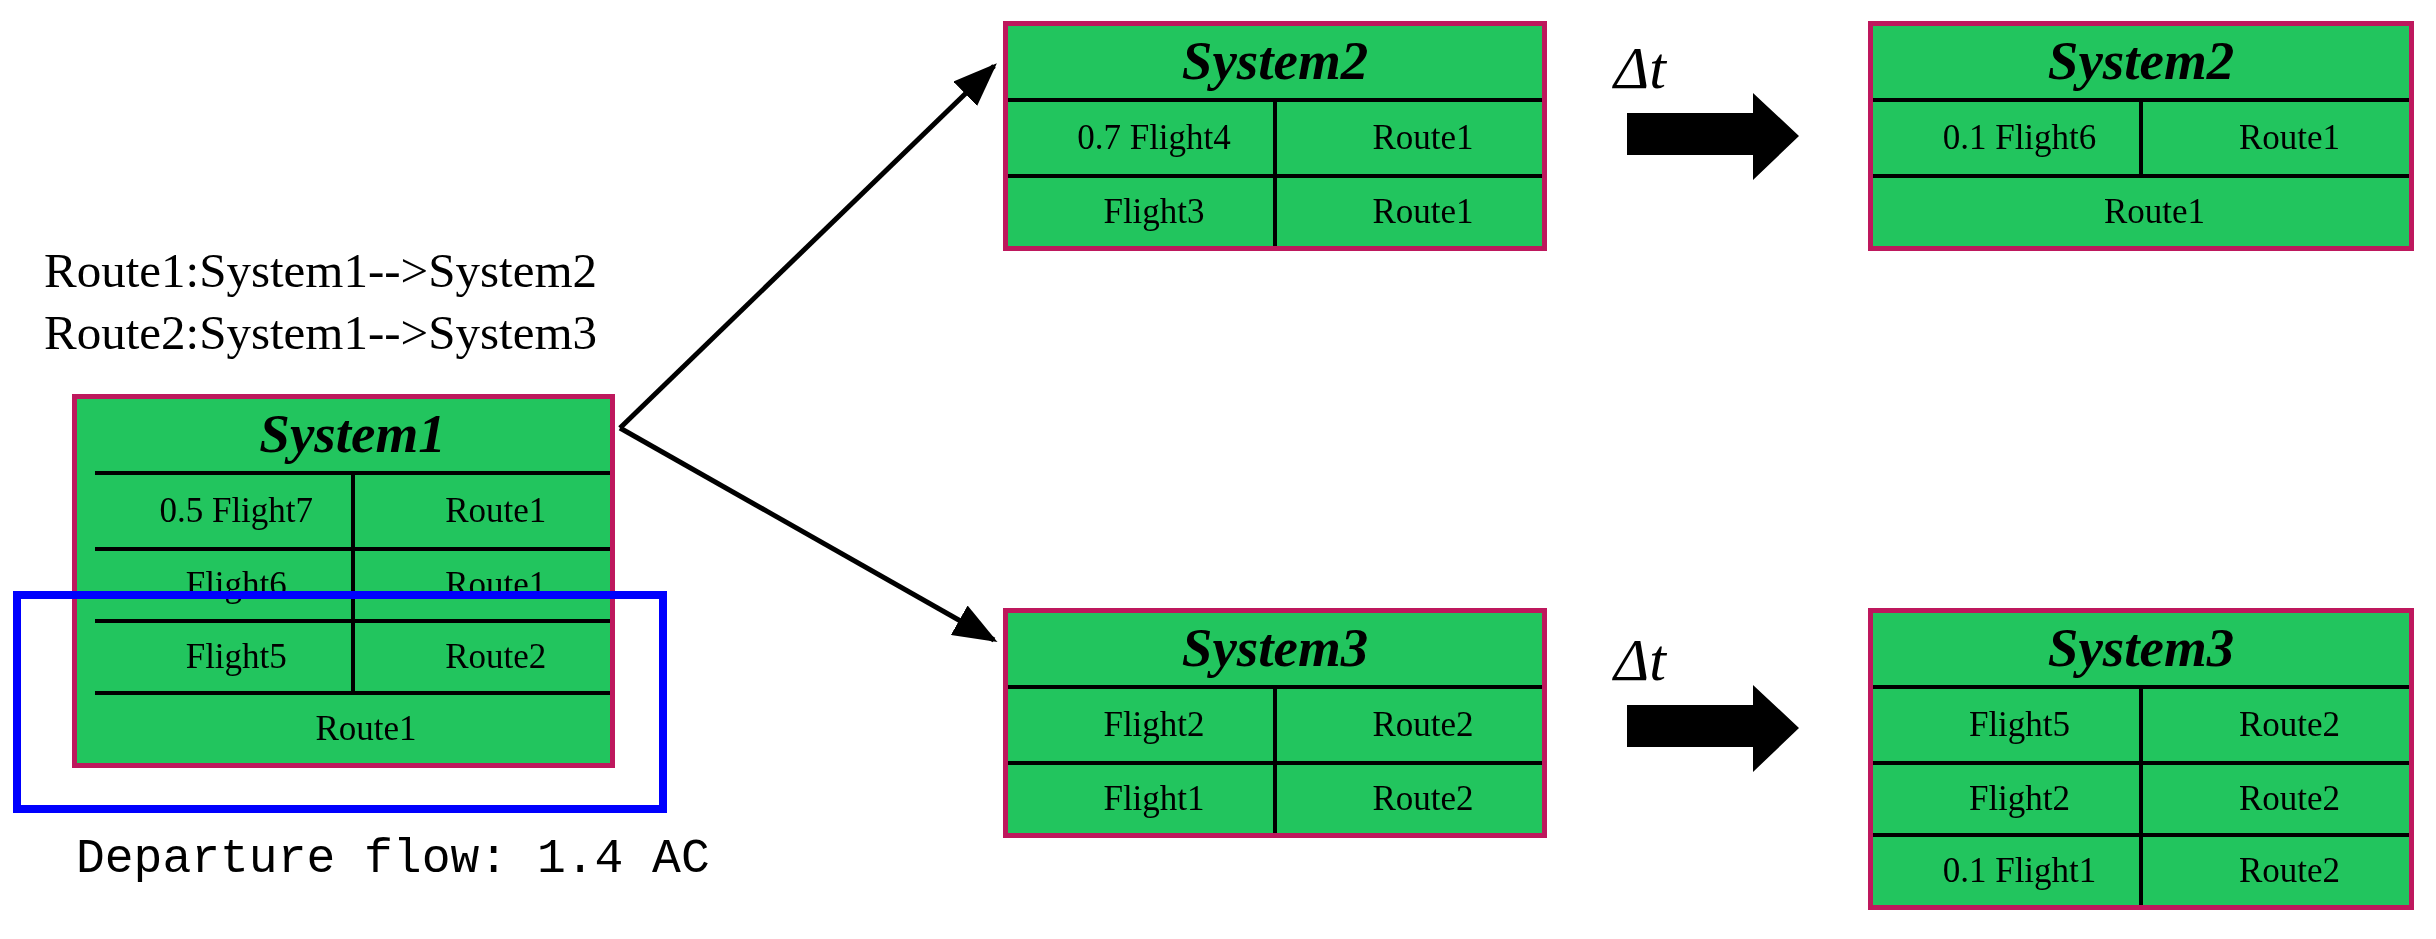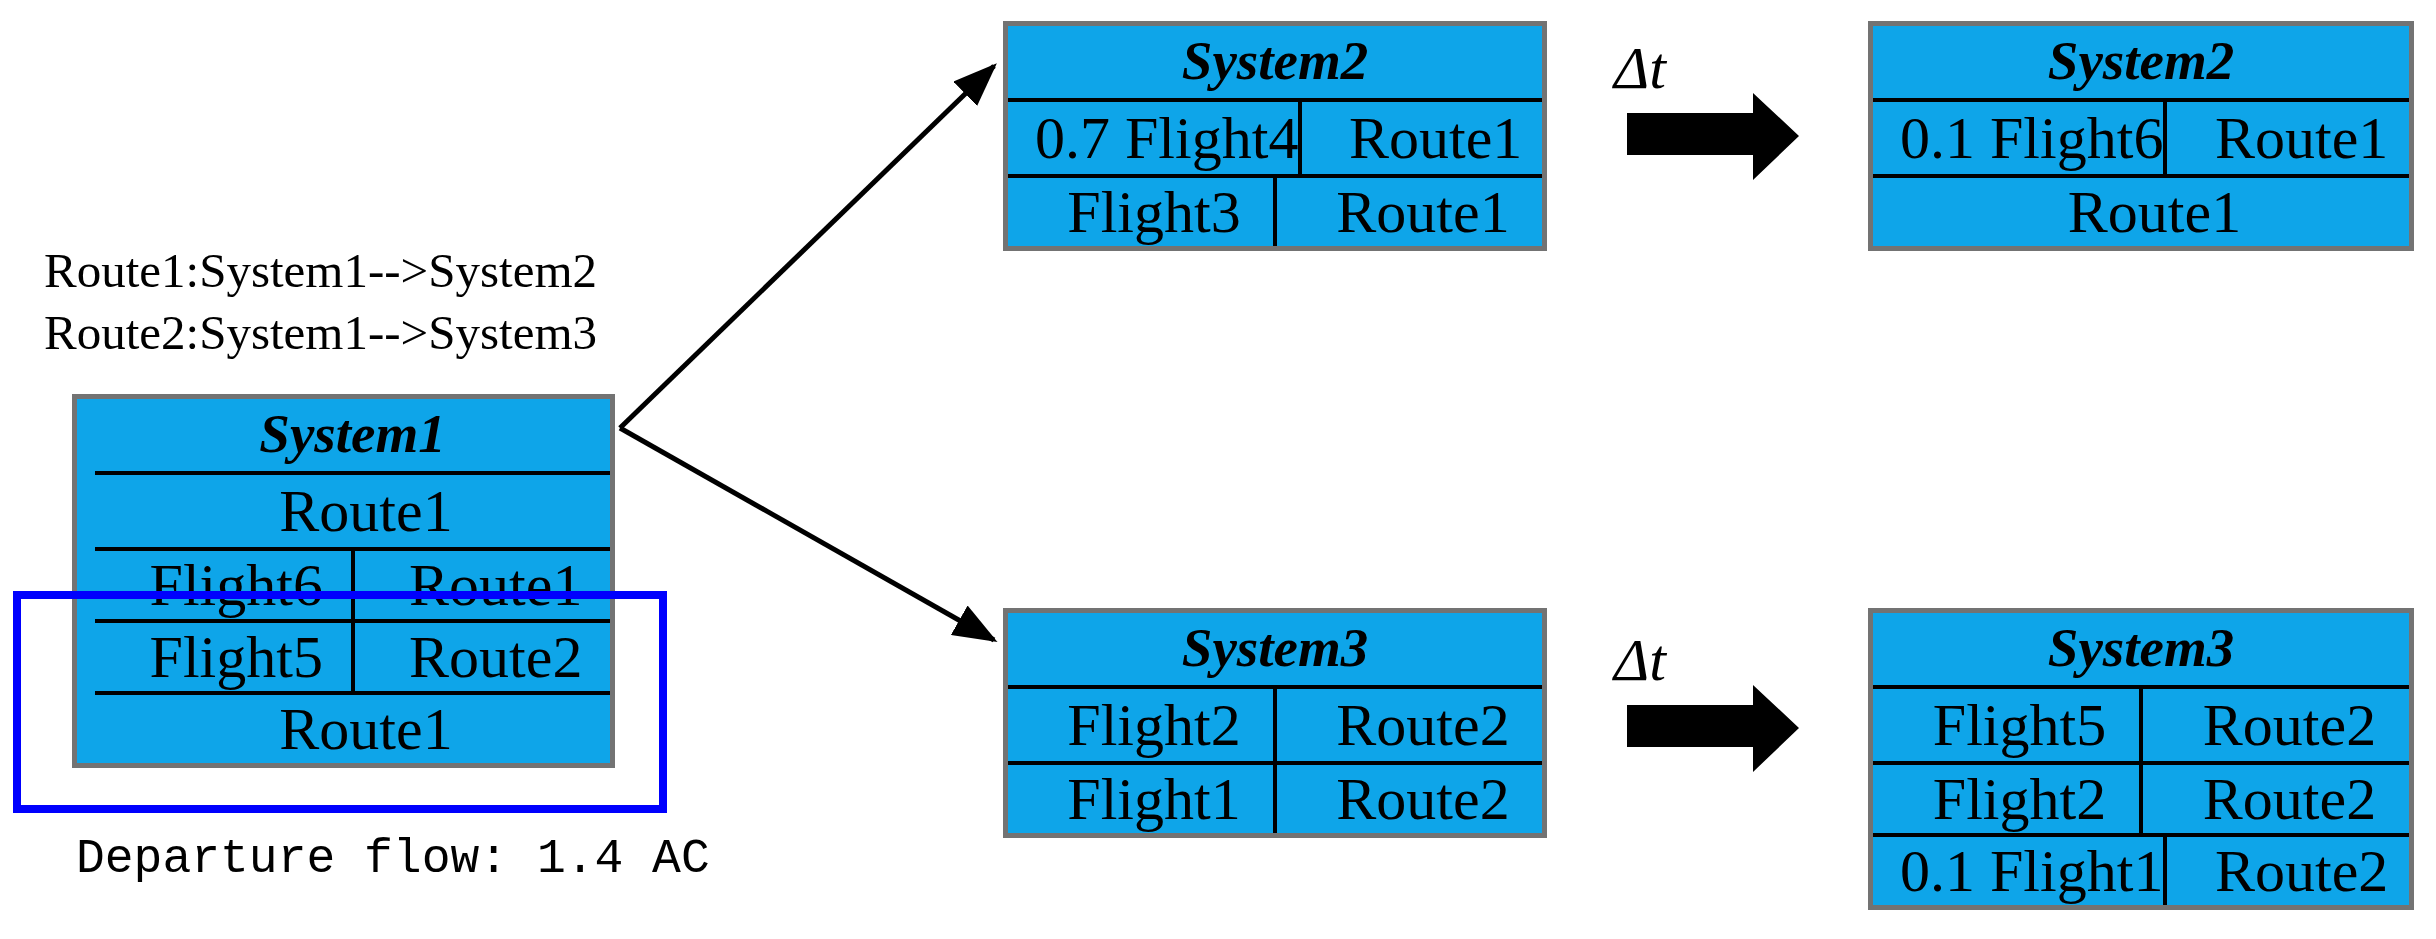--- a/index.html
+++ b/index.html
@@ -48,22 +48,22 @@
     font-style: italic;
     line-height: 60px;
     z-index: 2;
   }
   .dt-top    { left: 1614px; top: 38px;  }
   .dt-bottom { left: 1614px; top: 630px; }
 
   .sys-table {
     position: absolute;
     box-sizing: border-box;
-    border: 5px solid #737373;
-    background: #0ea5e9;
+    border: 5px solid #be185d;
+    background: #22c55e;
     z-index: 2;
   }
   .sys-header {
     height: 72px;
     line-height: 70px;
     text-align: center;
     font-size: 55px;
     font-weight: bold;
     font-style: italic;
     border-bottom: 4px solid #000000;
@@ -73,21 +73,21 @@
     height: 72px;
     box-sizing: border-box;
     border-top: 4px solid #000000;
   }
   .sys-row:first-child { border-top: none; }
   .sys-cell {
     flex: 1;
     display: flex;
     align-items: center;
     justify-content: center;
-    font-size: 60px;
+    font-size: 35px;
     box-sizing: border-box;
     white-space: nowrap;
     margin-left: 27px;
   }
   .sys-cell.left { border-right: 4px solid #000000; }
 
   .highlight {
     position: absolute;
     box-sizing: border-box;
     left: 13px;
@@ -124,20 +124,21 @@
 
   <div class="legend">
     <div>Route1:System1--&gt;System2</div>
     <div>Route2:System1--&gt;System3</div>
   </div>
 
   <div id="t-system1" class="sys-table">
     <div class="sys-header">System1</div>
     <div>
         <div class="sys-row">
+          <div class="sys-cell left">0.5 Flight7</div>
           <div class="sys-cell">Route1</div>
         </div>
         <div class="sys-row">
           <div class="sys-cell left">Flight6</div>
           <div class="sys-cell">Route1</div>
         </div>
         <div class="sys-row">
           <div class="sys-cell left">Flight5</div>
           <div class="sys-cell">Route2</div>
         </div>

